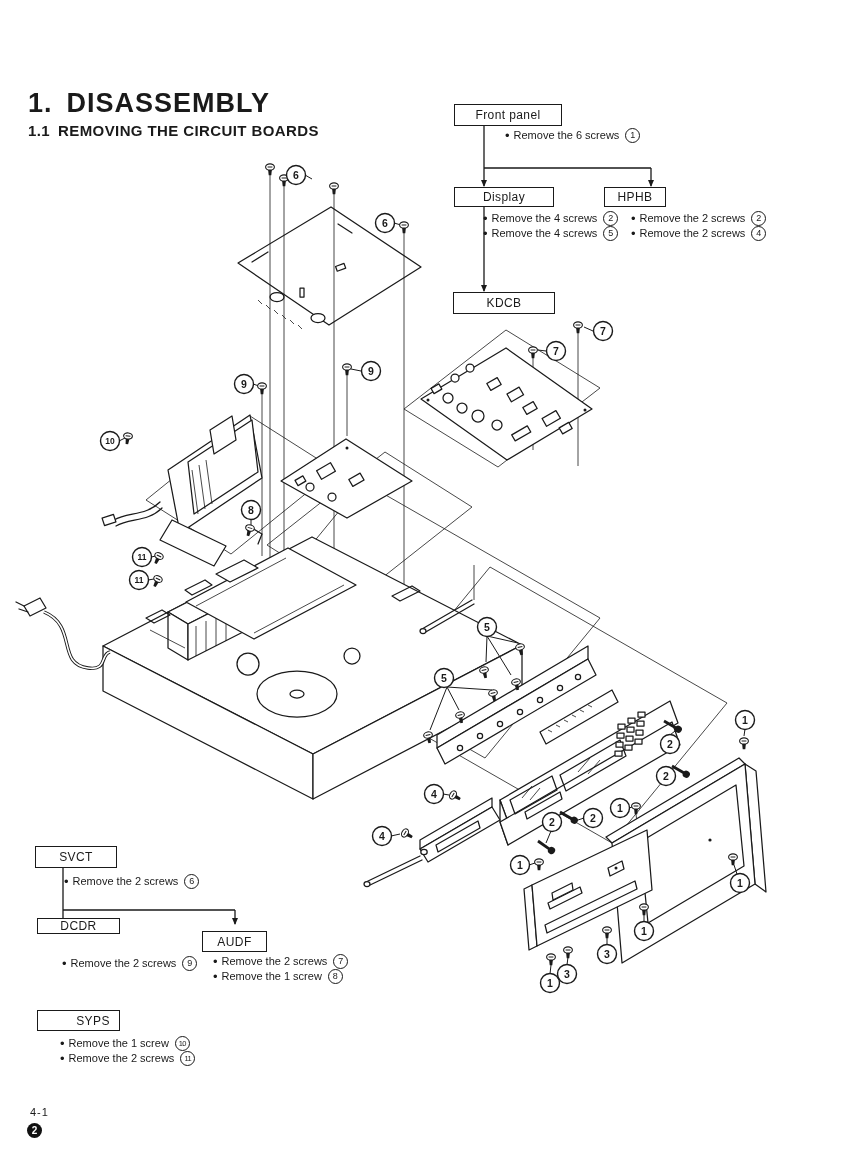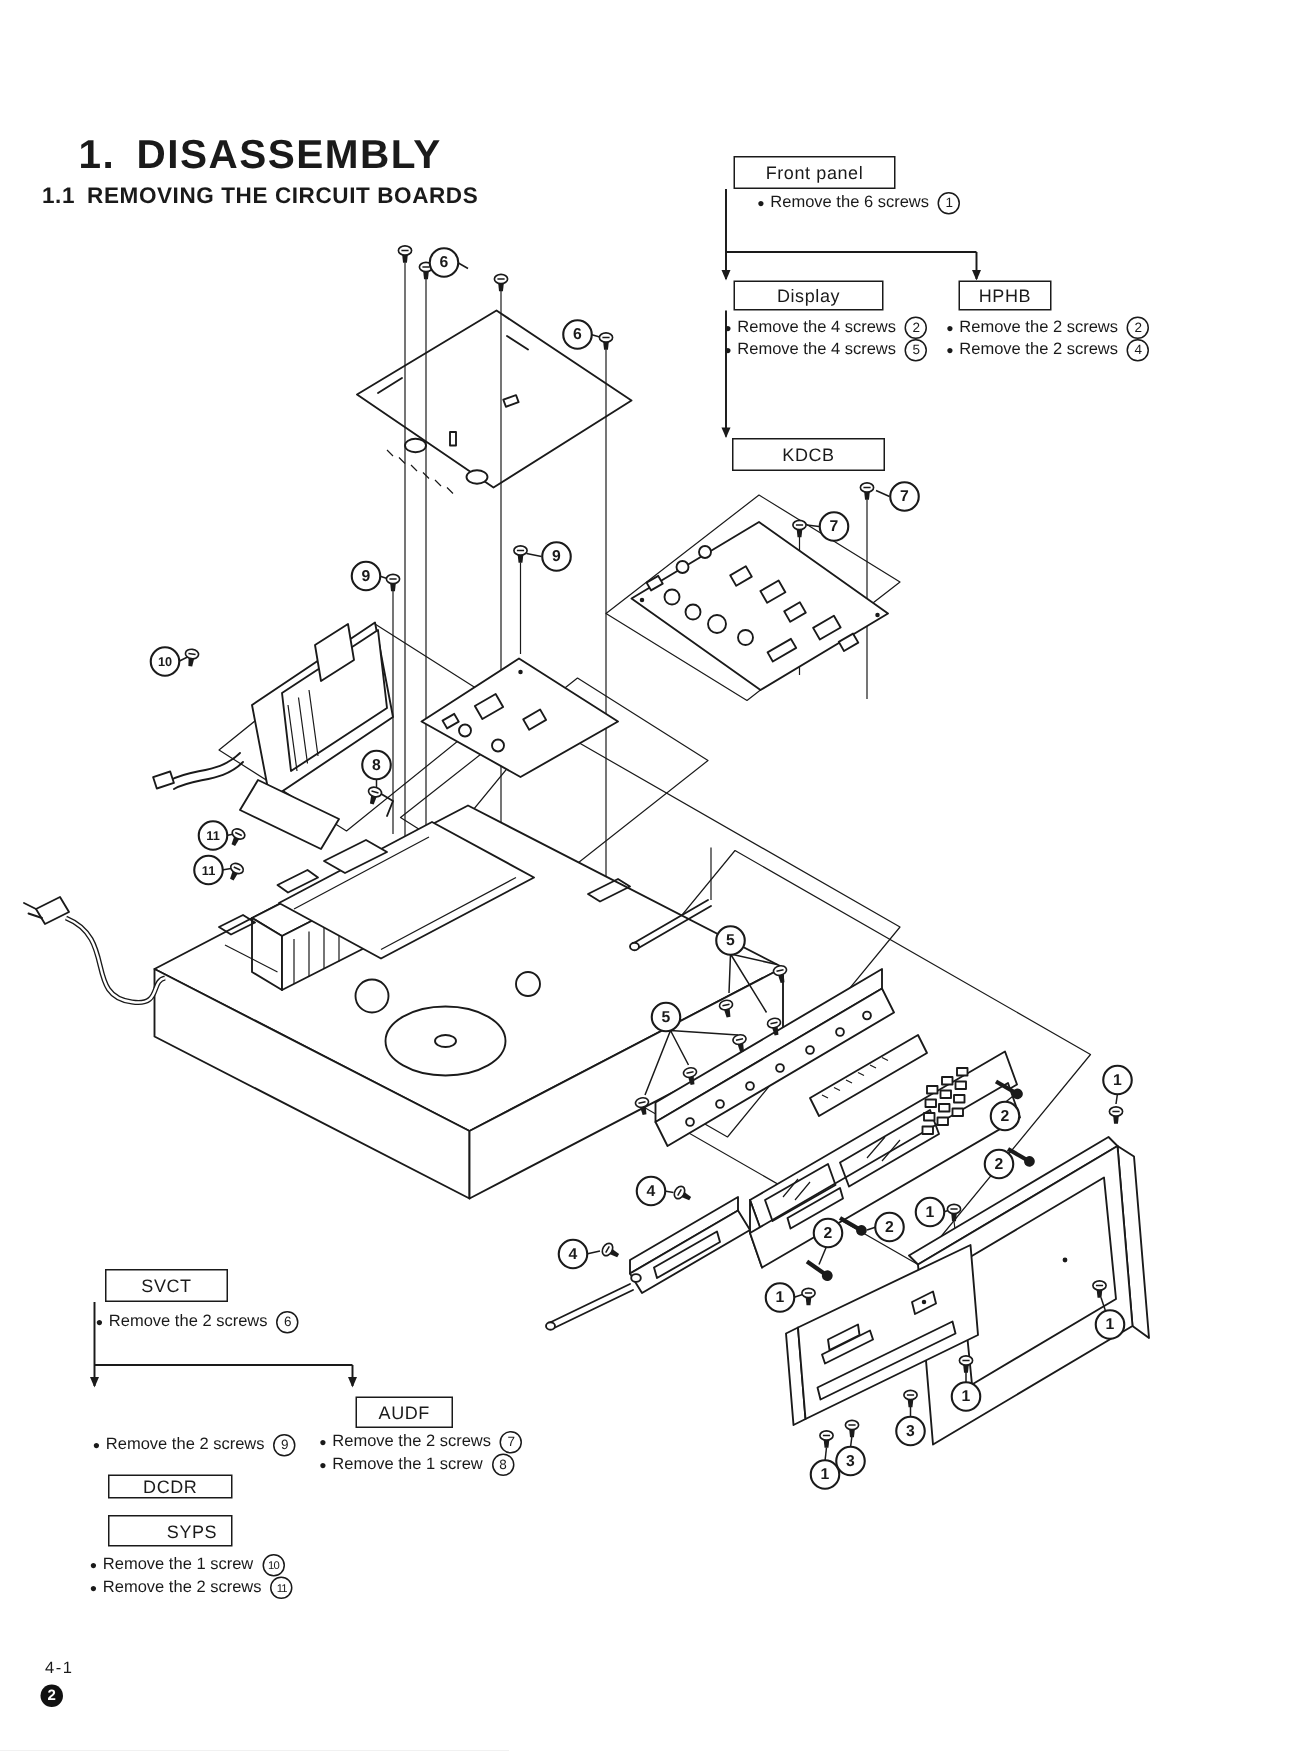--- a/index.html
+++ b/index.html
@@ -1,32 +1,32 @@
 <!DOCTYPE html>
 <html><head>
 <meta charset="utf-8">
 <style>
   html,body{margin:0;padding:0;background:#e8e8e8;}
   #page{position:relative;width:867px;height:1167px;background:#ffffff;margin:0 auto;
         font-family:"Liberation Sans", sans-serif;color:#1a1a1a;overflow:hidden;}
   
-  #title-block{position:absolute;left:28px;top:88px;text-align:center;}
+  #title-block{position:absolute;left:28px;top:88px;}
   #main-title{font-size:27px;font-weight:bold;letter-spacing:1px;line-height:30px;}
   #main-title .num{margin-right:14px;}
   #sub-title{font-size:15px;font-weight:bold;letter-spacing:.4px;margin-top:4px;}
   #sub-title .num{margin-right:8px;}
   
   .fbox{position:absolute;border:1.5px solid #1a1a1a;background:#fff;display:flex;
-        align-items:center;justify-content:center;font-size:12px;letter-spacing:.4px;box-sizing:border-box;margin-left:35px;}
+        align-items:center;justify-content:center;font-size:12px;letter-spacing:.4px;box-sizing:border-box;}
   #fp-box{left:454px;top:104px;width:108px;height:22px;}
   #display-box{left:454px;top:187px;width:100px;height:20px;}
   #hphb-box{left:604px;top:187px;width:62px;height:20px;text-align:right;}
   #kdcb-box{left:453px;top:292px;width:102px;height:22px;}
   #svct-box{left:35px;top:846px;width:82px;height:22px;text-align:center;}
-  #dcdr-box{left:37px;top:983px;width:83px;height:16px;align-items:center;}
+  #dcdr-box{left:37px;top:918px;width:83px;height:16px;align-items:center;}
   #audf-box{left:202px;top:931px;width:65px;height:21px;text-align:center;}
   #syps-box{left:37px;top:1010px;width:83px;height:21px;padding-left:29px;}
   
   .steps{position:absolute;}
   .step{font-size:11px;line-height:15px;display:flex;align-items:center;gap:4px;white-space:nowrap;}
   .step .b{font-size:13px;line-height:15px;}
   .cnum{width:13px;height:13px;border:1.2px solid #1a1a1a;border-radius:50%;display:inline-flex;
         align-items:center;justify-content:center;font-size:9px;flex:none;margin-left:2px;}
   .cnum.sm{font-size:7.5px;letter-spacing:-.5px;}
   #fp-steps{left:505px;top:128px;}

